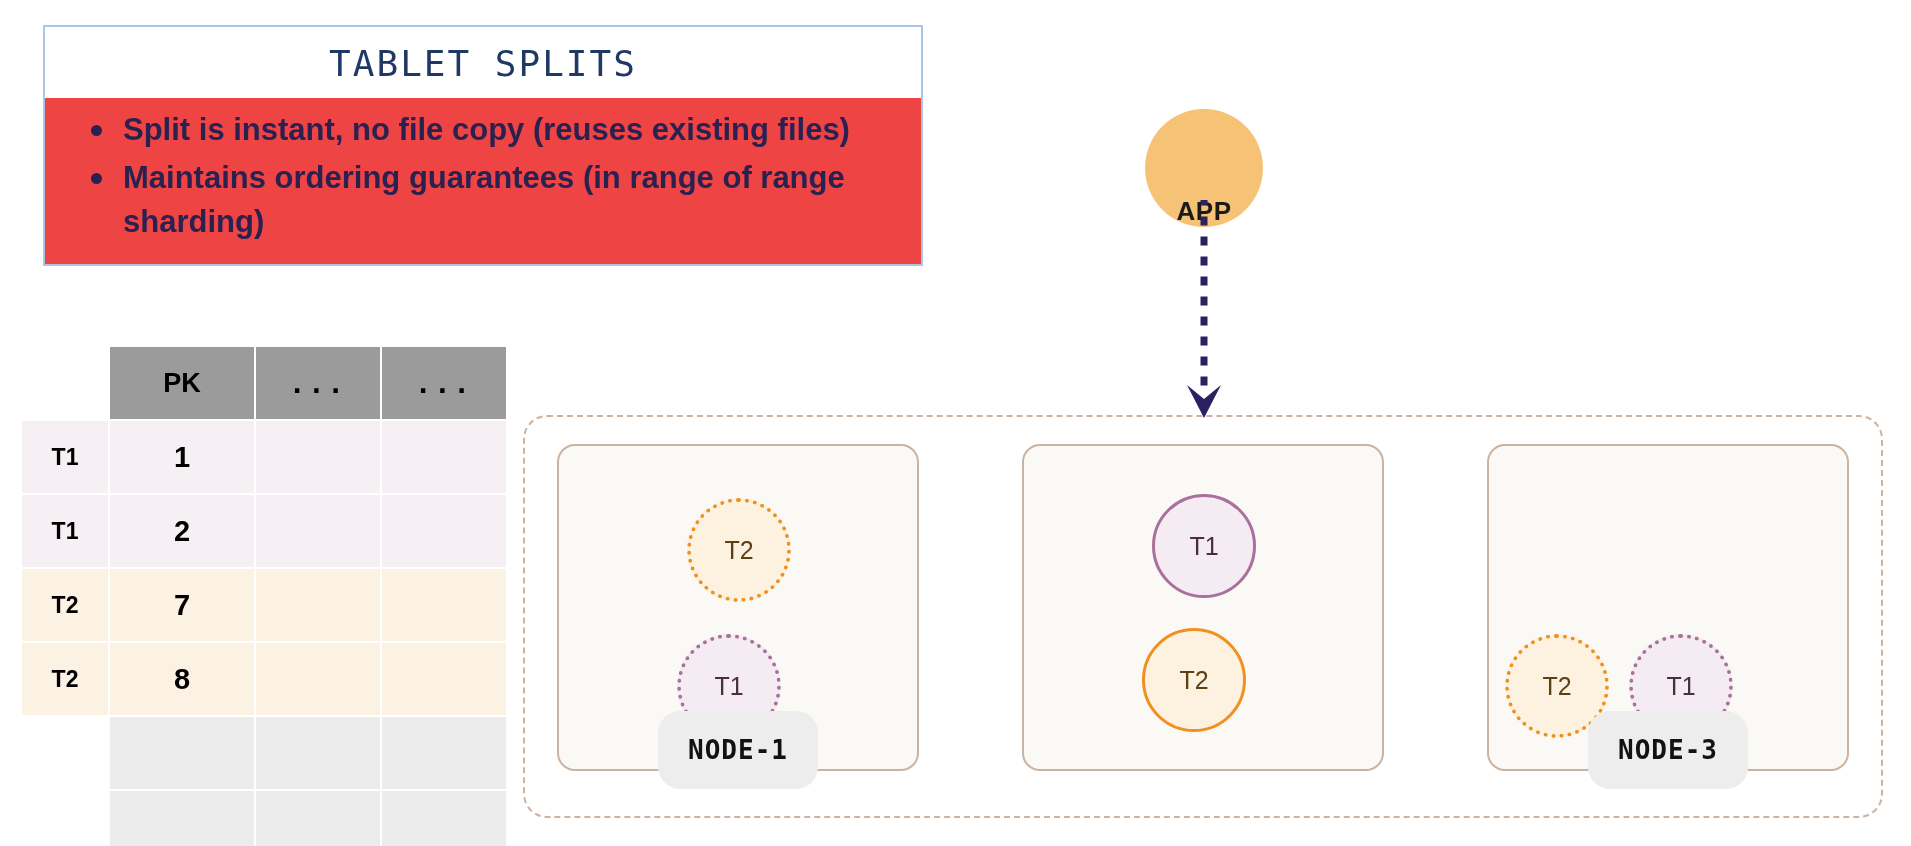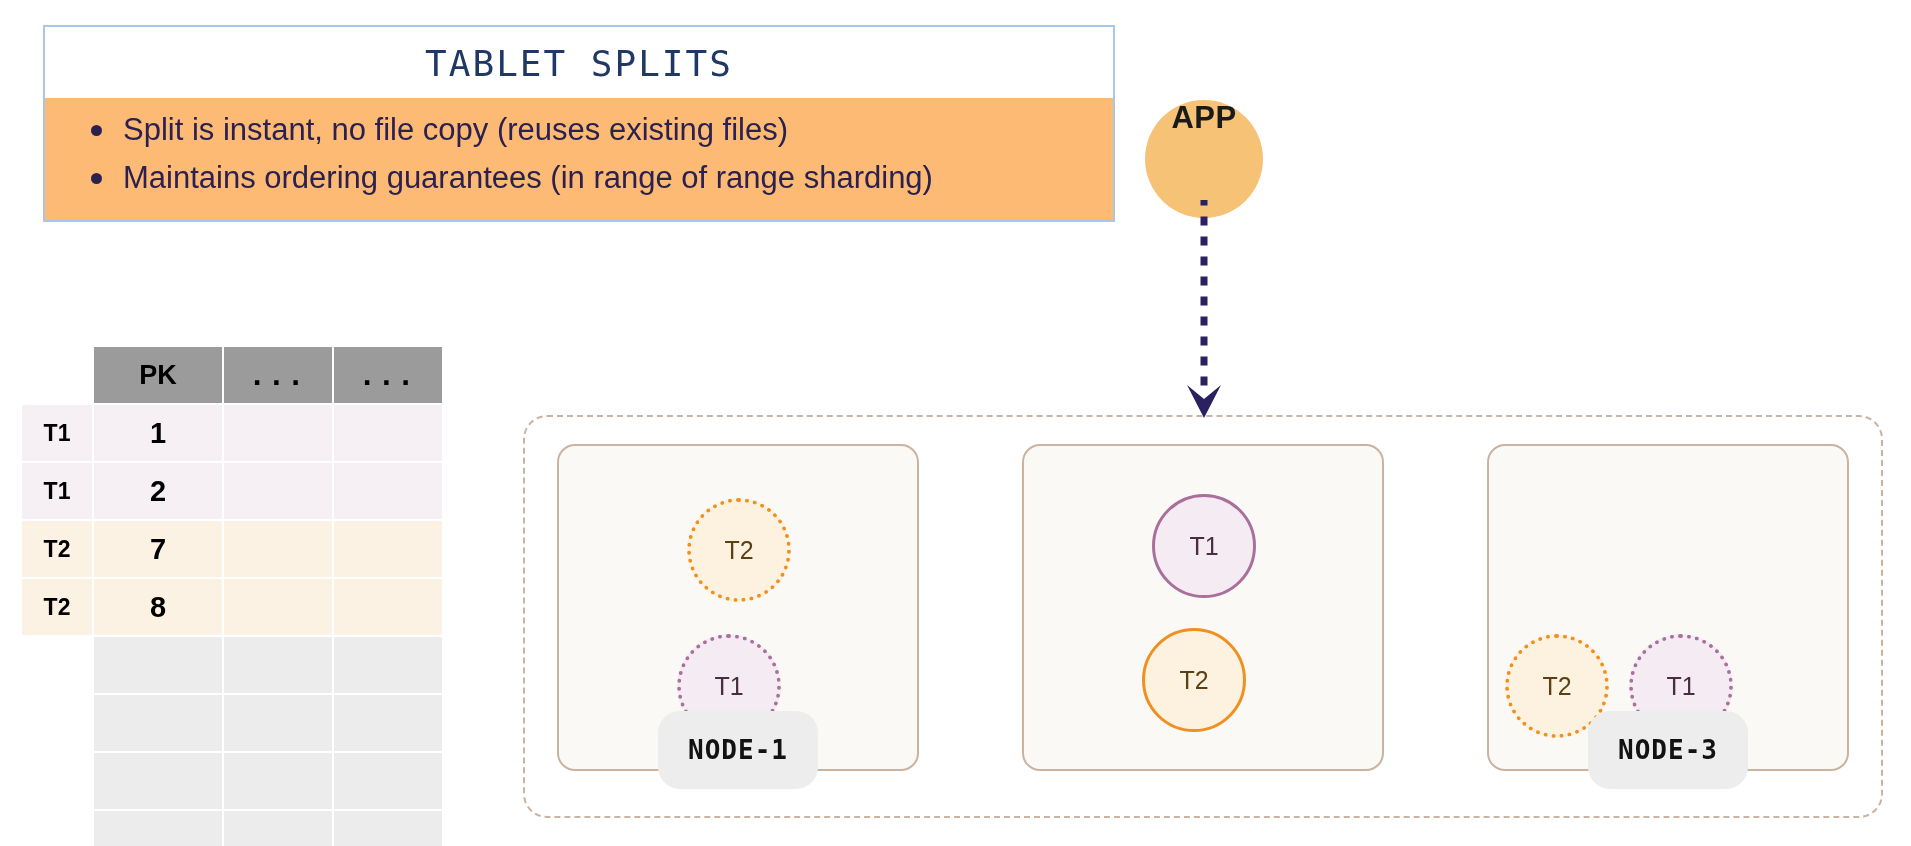--- a/index.html
+++ b/index.html
@@ -13,37 +13,38 @@
     position: relative;
     overflow: hidden;
     font-family: "Liberation Sans", sans-serif;
   }
 
   
   #notes-box {
     position: absolute;
     left: 43px;
     top: 25px;
-    width: 1072px;
+    width: 880px;
     border: 2px solid #a9c7e4;
     box-sizing: border-box;
     background: #ffffff;
   }
   #notes-title {
     text-align: center;
     font-family: "DejaVu Sans Mono", "Liberation Mono", monospace;
     font-size: 36px;
     letter-spacing: 2px;
     color: #1f3864;
     padding: 16px 0 14px 0;
     background: #ffffff;
   }
   #notes-body {
-    background: #fdba74;
+    background: #ef4444;
     padding: 6px 18px 16px 18px;
+    font-weight: bold;
   }
   ul.bullets {
     list-style: none;
     margin: 0;
     padding: 0;
   }
   ul.bullets li {
     position: relative;
     color: #2b2150;
     font-size: 31px;
@@ -68,21 +69,21 @@
     left: 20px;
     top: 345px;
   }
   #data-table {
     border-collapse: separate;
     border-spacing: 2px;
     table-layout: fixed;
   }
   #data-table th, #data-table td {
     height: 48px;
-    padding: 4px;
+    padding: 12px;
     text-align: center;
     vertical-align: middle;
   }
   .col-pk { width: 120px; }
   .col-dots { width: 100px; }
   .col-tag { width: 62px; }
   #data-table thead th {
     background: #9b9b9b;
     color: #000000;
     font-size: 27px;
@@ -108,29 +109,29 @@
   }
   .row-t1 td.tag-cell, .row-t1 td.pk-cell, .row-t1 td.empty-cell { background: #f6eff3; }
   .row-t2 td.tag-cell, .row-t2 td.pk-cell, .row-t2 td.empty-cell { background: #fcf2e3; }
   .row-blank td.pk-cell, .row-blank td.empty-cell { background: #ececec; }
   .row-blank td.tag-cell { background: transparent; }
 
   
   #app-circle {
     position: absolute;
     left: 1145px;
-    top: 100px;
+    top: 109px;
     width: 118px;
     height: 118px;
     border-radius: 50%;
     background: #f5c276;
     display: flex;
-    align-items: flex-start;
+    align-items: flex-end;
     justify-content: center;
-    font-size: 31px;
+    font-size: 26px;
     font-weight: bold;
     color: #1a1a1a;
     letter-spacing: 0.5px;
   }
   #app-arrow {
     position: absolute;
     left: 1178px;
     top: 200px;
     width: 52px;
     height: 220px;

